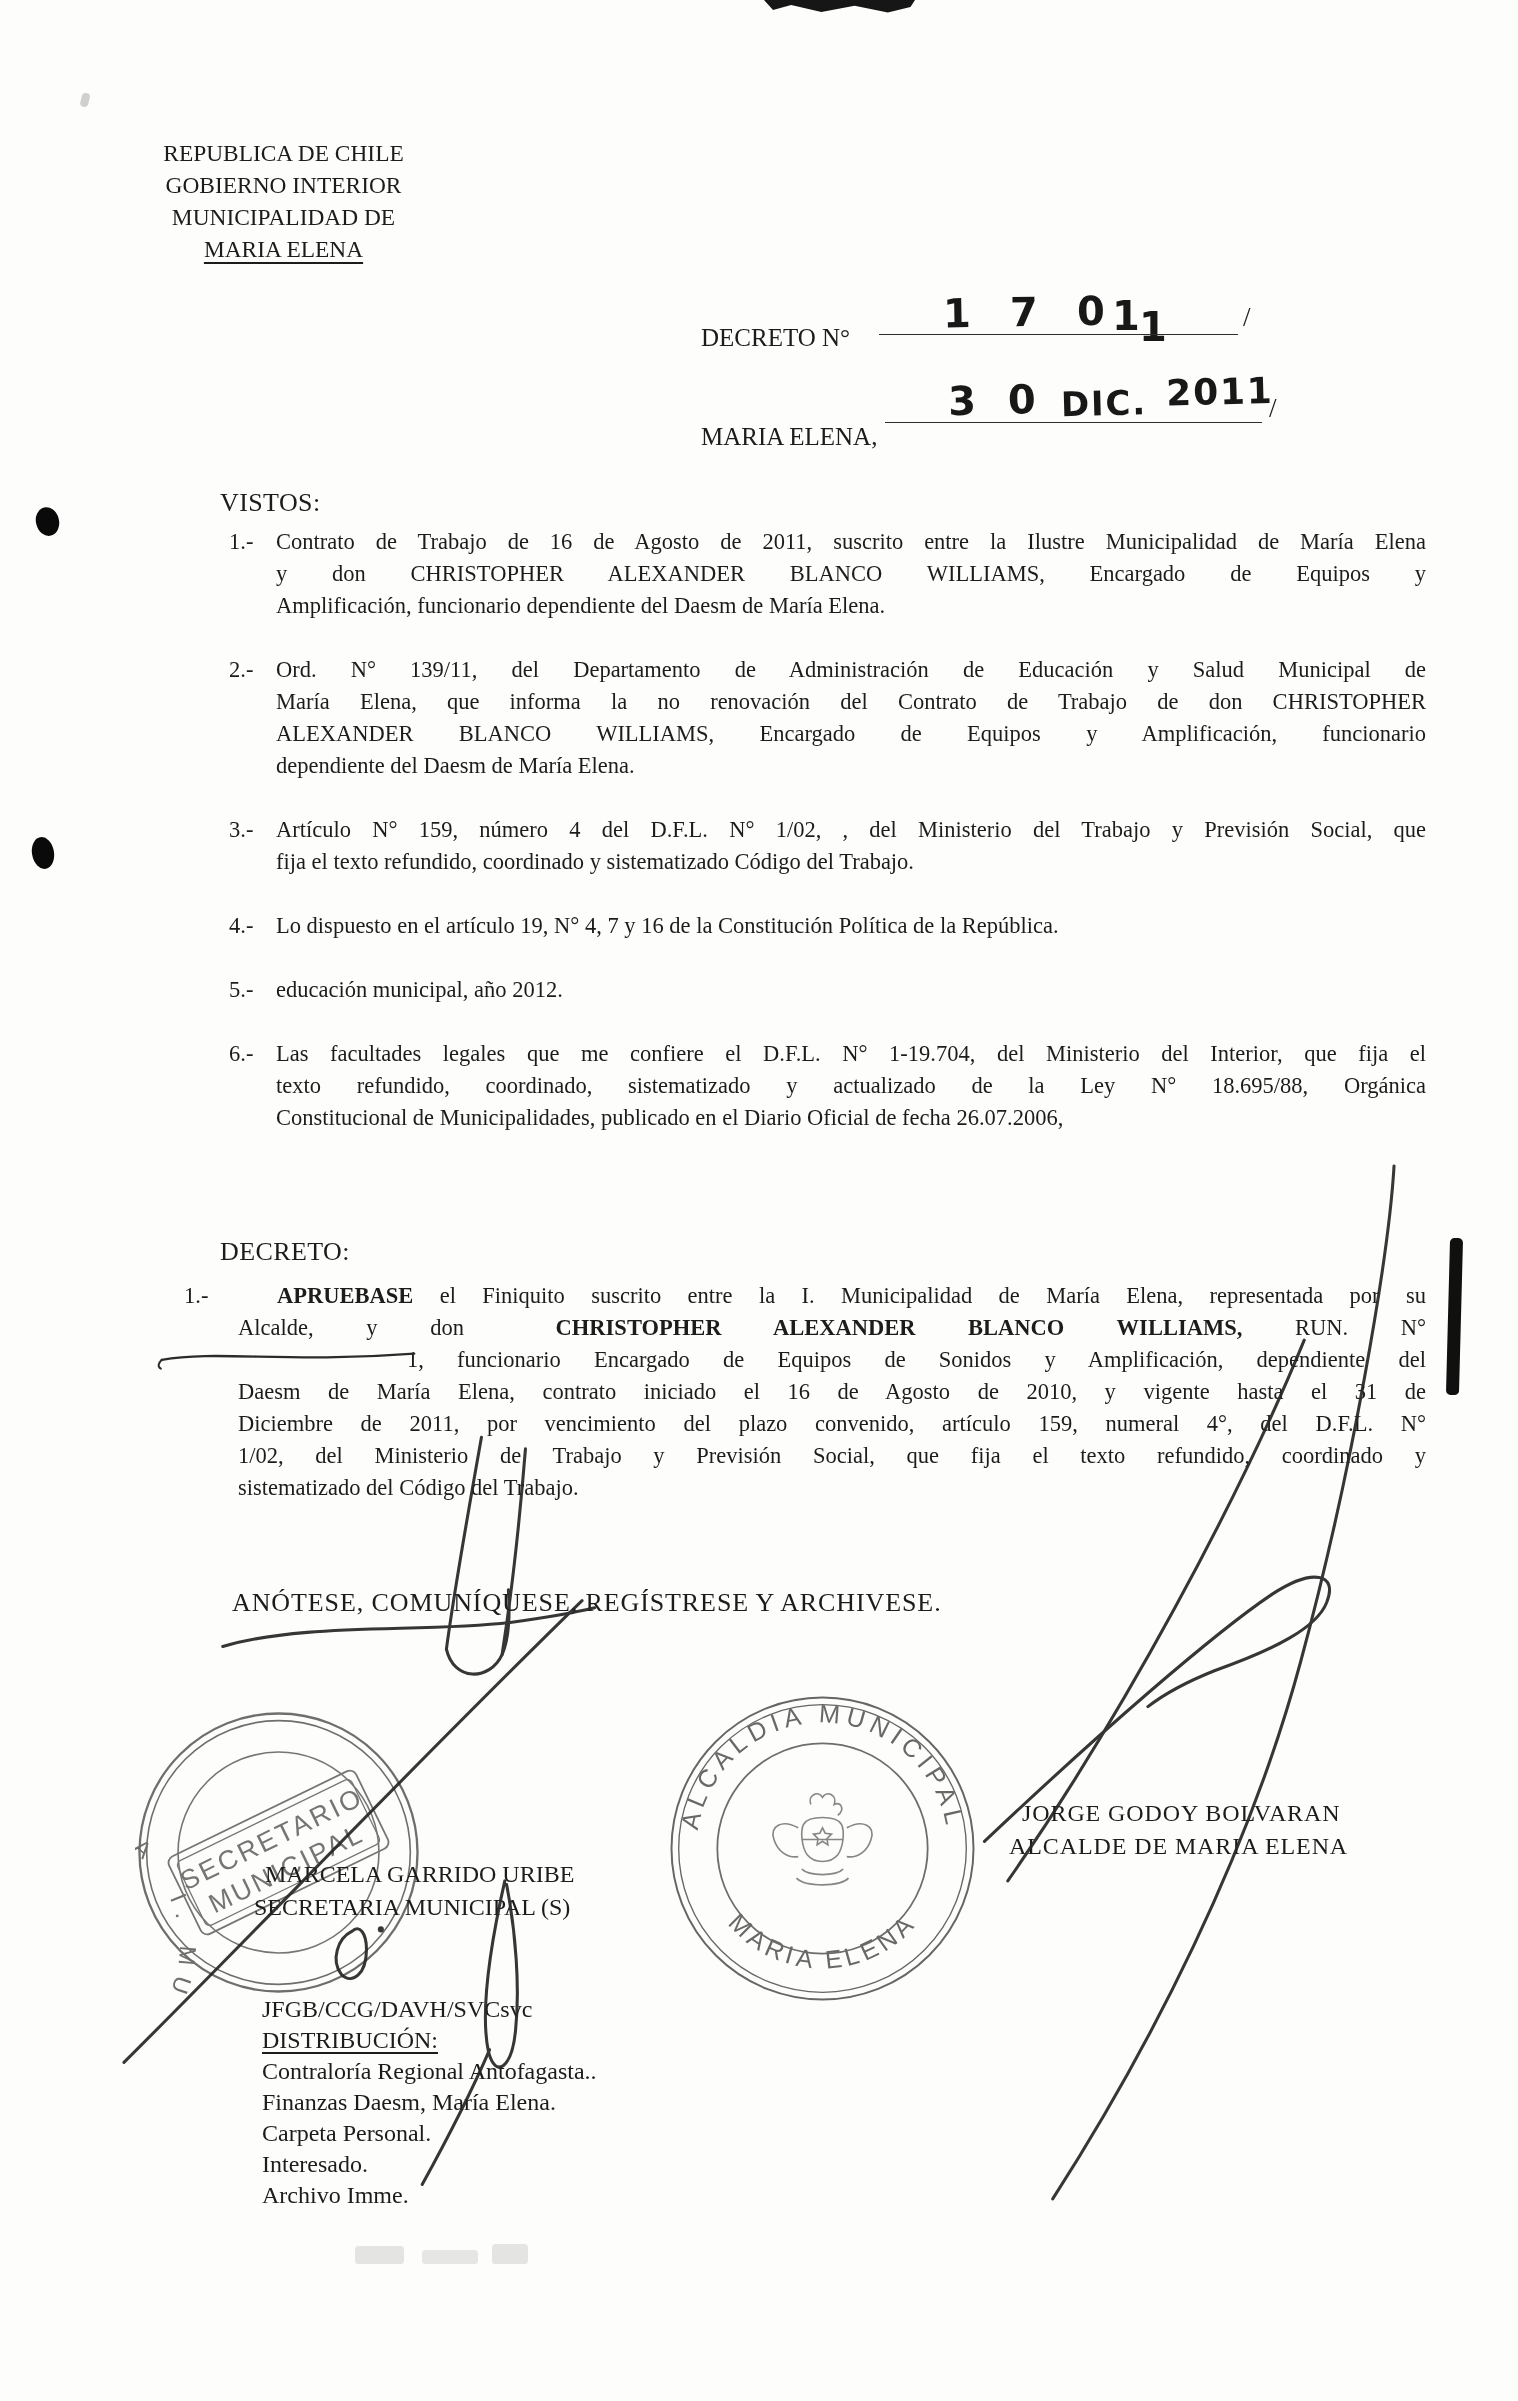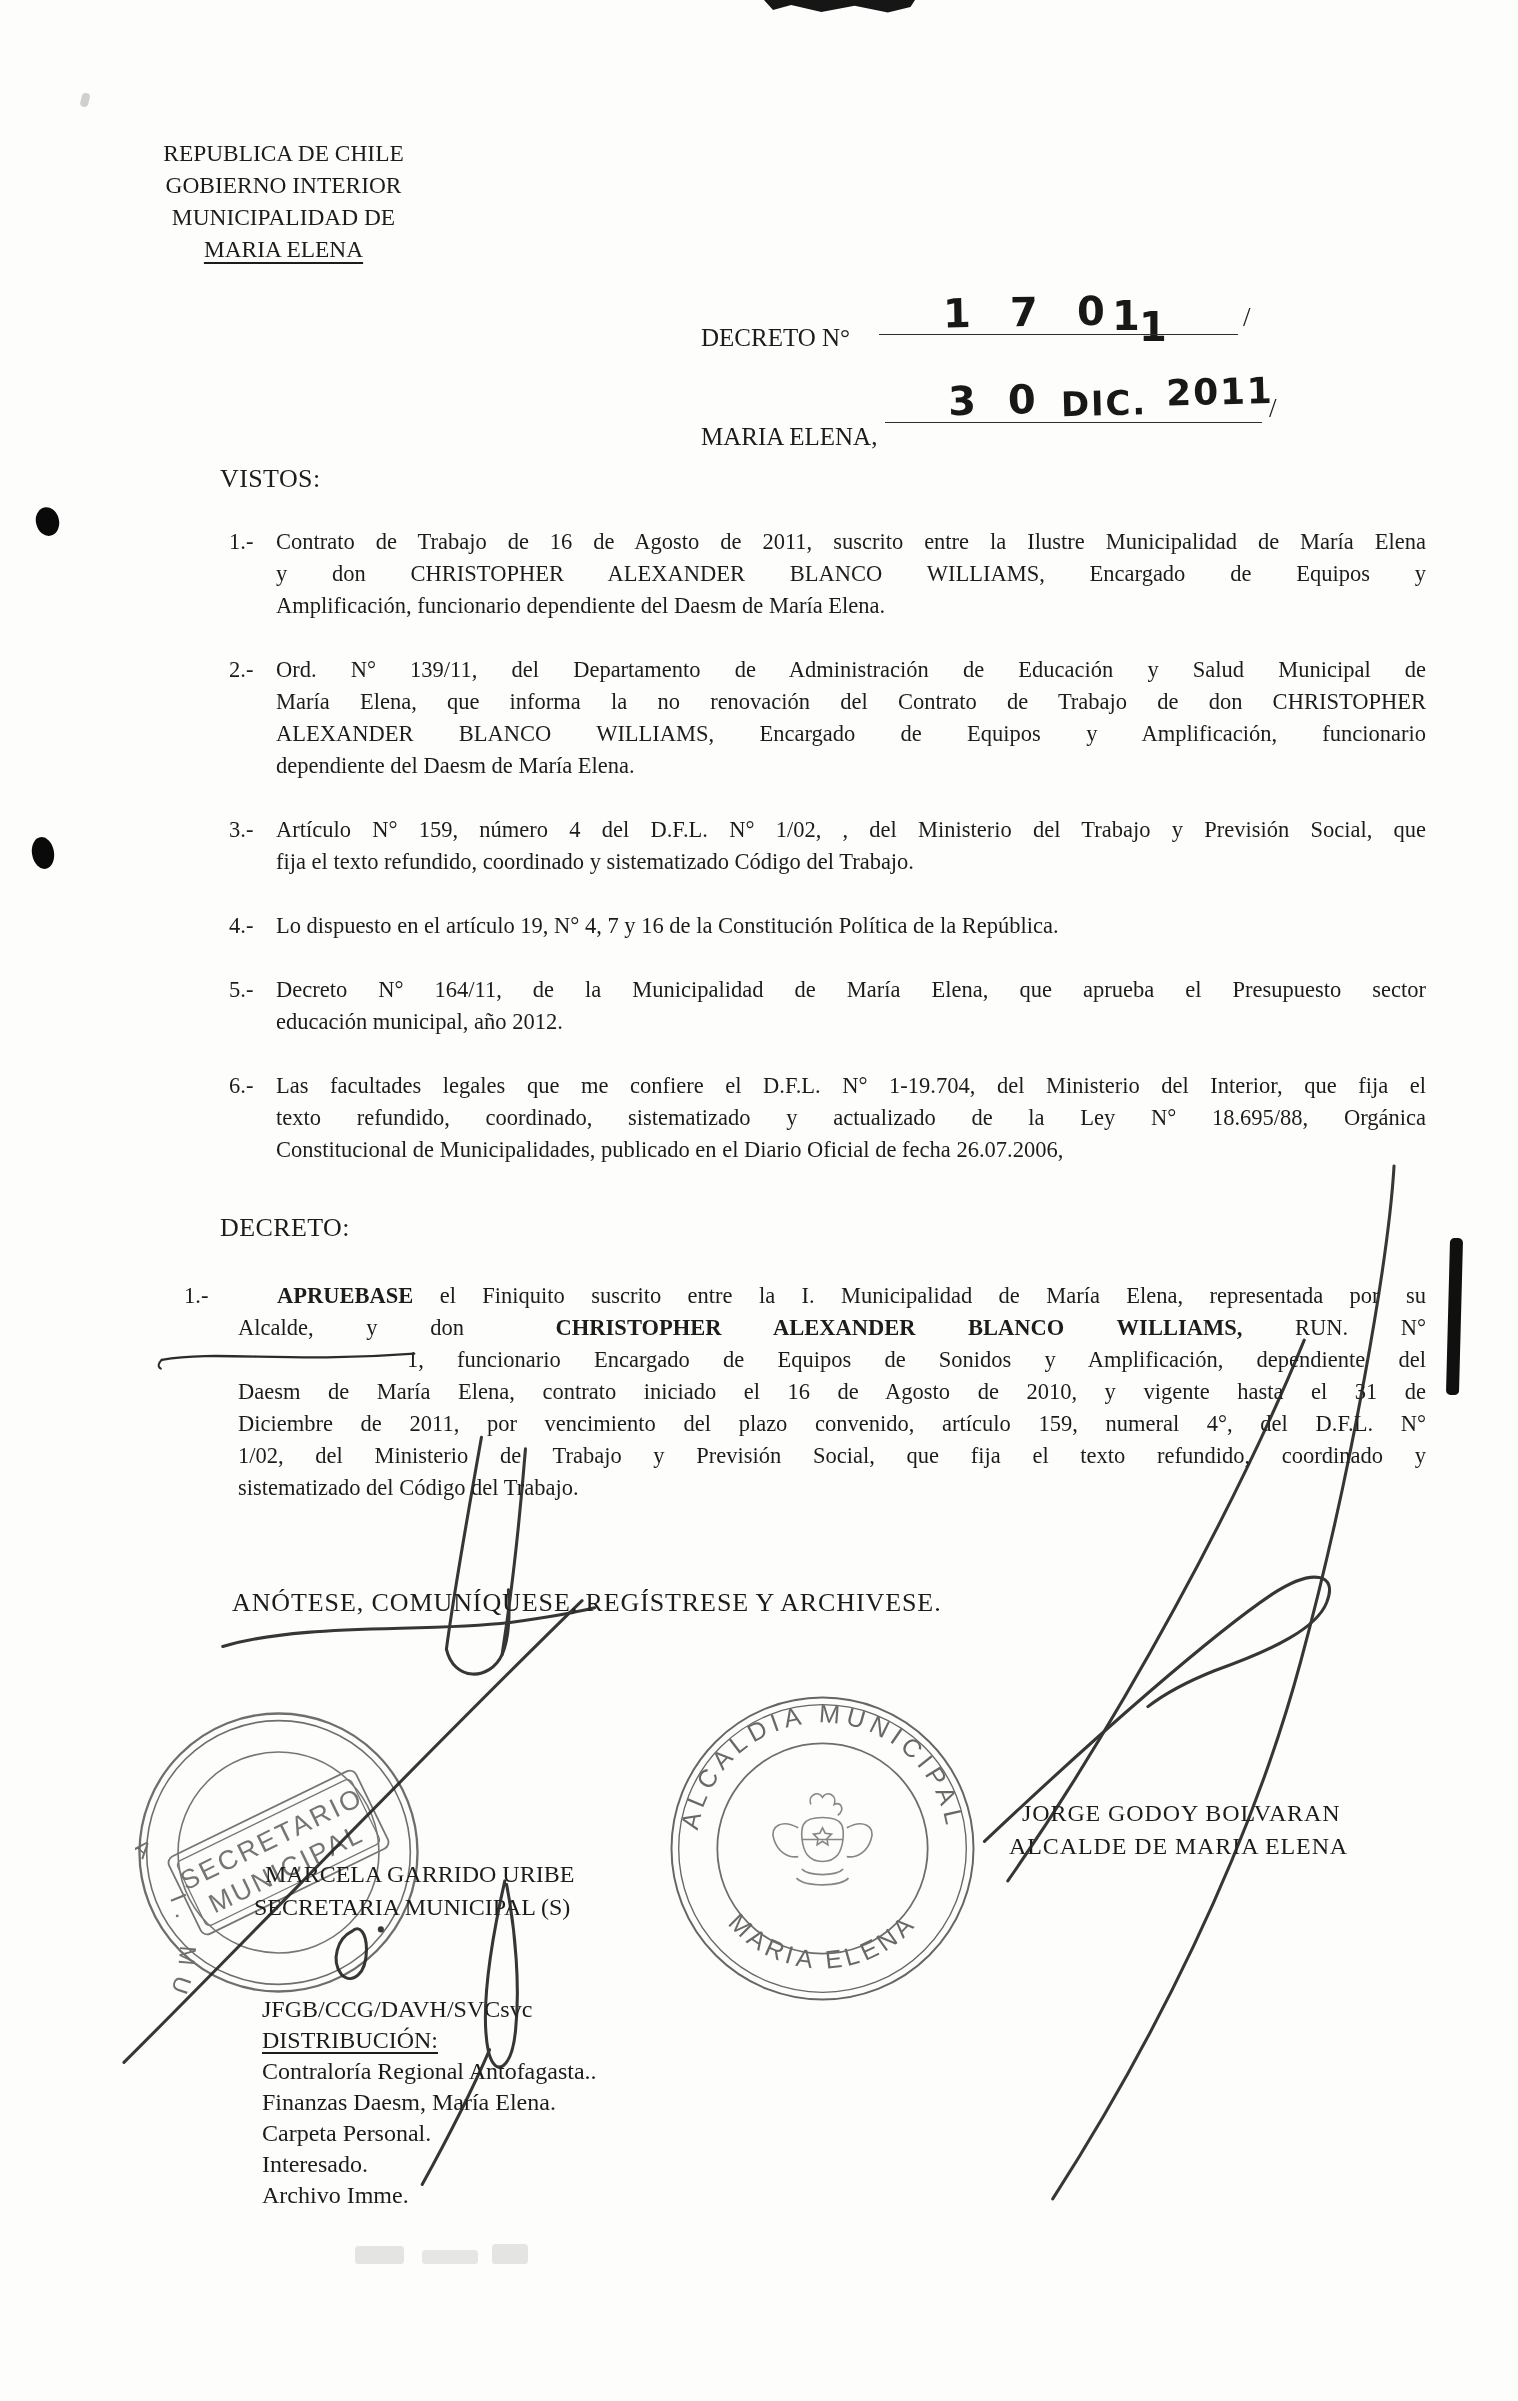--- a/index.html
+++ b/index.html
@@ -14,21 +14,21 @@
   .hdr{left:153px;top:137px;width:261px;text-align:center;font-size:23.4px;line-height:32px;}
   .hdr .u{text-decoration:underline;text-underline-offset:4.5px;text-decoration-thickness:1.8px;}
 
   
   .lbl{font-size:25px;margin-top:28px;}
   .stampnum{font-family:"DejaVu Sans", sans-serif;font-weight:bold;color:#181818;}
   .uline{border-bottom:1.8px solid #2e2e2e;height:0;}
   .slash{font-size:27px;}
 
   
-  .title{font-size:26px;letter-spacing:0.4px;}
+  .title{font-size:26px;letter-spacing:0.4px;margin-top:24px;}
   .vlist{left:229px;top:526px;width:1197px;}
   .vitem{display:flex;margin-bottom:32px;}
   .vnum{width:47px;flex:none;font-size:22.5px;line-height:32px;}
   .vtext{flex:1;}
   .jline,.lline{font-size:22.5px;line-height:32px;text-align:justify;text-align-last:justify;white-space:nowrap;}
   .lline{text-align-last:left;}
   .b{font-weight:bold;margin-left:39px;}
   .dparagraph{left:184px;top:1280px;width:1242px;display:flex;}
   .dnum{width:54px;flex:none;font-size:22.5px;line-height:32px;}
   .dtext{flex:1;}
@@ -116,21 +116,20 @@
   </div>
   <div class="vitem">
     <div class="vnum">4.-</div>
     <div class="vtext">
       <div class="lline">Lo dispuesto en el artículo 19, N° 4, 7 y 16 de la Constitución Política de la República.</div>
     </div>
   </div>
   <div class="vitem">
     <div class="vnum">5.-</div>
     <div class="vtext">
-      <div class="jline">Decreto N° 164/11, de la Municipalidad de María Elena, que aprueba el Presupuesto sector</div>
       <div class="lline">educación municipal, año 2012.</div>
     </div>
   </div>
   <div class="vitem">
     <div class="vnum">6.-</div>
     <div class="vtext">
       <div class="jline">Las facultades legales que me confiere el D.F.L. N° 1-19.704, del Ministerio del Interior, que fija el</div>
       <div class="jline">texto refundido, coordinado, sistematizado y actualizado de la Ley N° 18.695/88, Orgánica</div>
       <div class="lline">Constitucional de Municipalidades, publicado en el Diario Oficial de fecha 26.07.2006,</div>
     </div>

